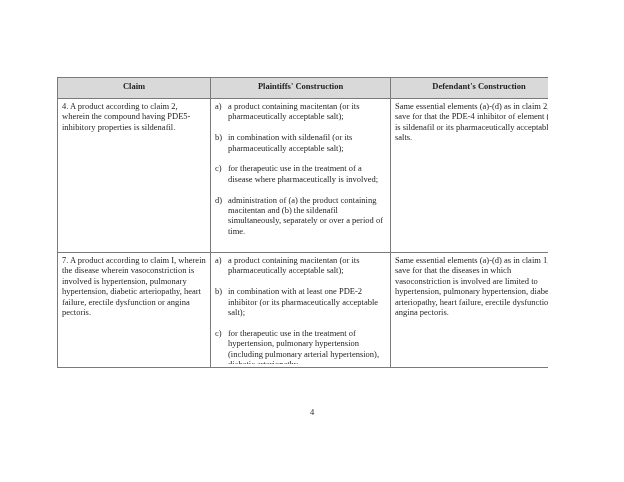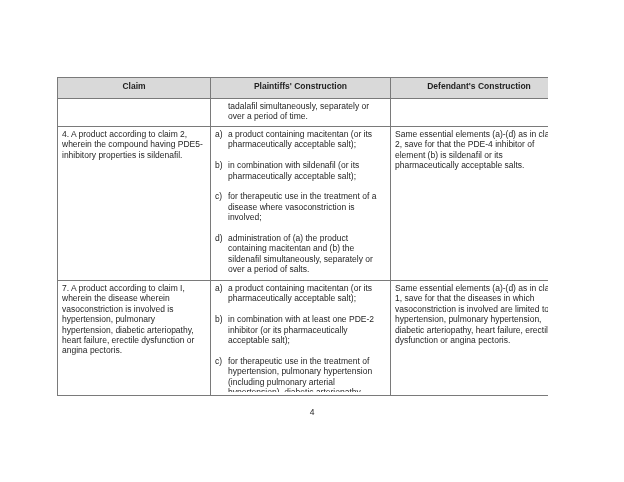--- a/index.html
+++ b/index.html
@@ -5,21 +5,21 @@
   html, body {
     margin: 0;
     padding: 0;
     background: #ffffff;
   }
   .sheet {
     position: relative;
     width: 548px;
     height: 482px;
     background: #ffffff;
-    font-family: Liberation Sans, sans-serif;
+    font-family: Liberation Serif, serif;
     color: #1f1f1f;
     overflow: hidden;
   }
   table.claims-table {
     position: absolute;
     left: 57px;
     top: 77px;
     width: 510px;
     border-collapse: collapse;
     table-layout: fixed;
@@ -76,58 +76,42 @@
     </colgroup>
     <thead>
       <tr>
         <th>Claim</th>
         <th>Plaintiffs' Construction</th>
         <th>Defendant's Construction</th>
       </tr>
     </thead>
     <tbody>
 
-      <tr class="row-cont">
-        <td>
-          <div class="cellwrap"></div>
-        </td>
-        <td>
-          <div class="cellwrap">
-            <div class="item">
-              <div class="marker"></div>
-              <div class="txt">tadalafil simultaneously, separately or over a period of time.</div>
-            </div>
-          </div>
-        </td>
-        <td>
-          <div class="cellwrap"></div>
-        </td>
-      </tr>
 
       <tr class="row-claim4">
         <td>
           <div class="cellwrap">4. A product according to claim 2, wherein the compound having PDE5-inhibitory properties is sildenafil.</div>
         </td>
         <td>
           <div class="cellwrap">
             <div class="item">
               <div class="marker">a)</div>
               <div class="txt">a product containing macitentan (or its pharmaceutically acceptable salt);</div>
             </div>
             <div class="item">
               <div class="marker">b)</div>
               <div class="txt">in combination with sildenafil (or its pharmaceutically acceptable salt);</div>
             </div>
             <div class="item">
               <div class="marker">c)</div>
-              <div class="txt">for therapeutic use in the treatment of a disease where vasoconstriction is involved;</div>
+              <div class="txt">for therapeutic use in the treatment of a disease where pharmaceutically is involved;</div>
             </div>
             <div class="item">
               <div class="marker">d)</div>
-              <div class="txt">administration of (a) the product containing macitentan and (b) the sildenafil simultaneously, separately or over a period of salts.</div>
+              <div class="txt">administration of (a) the product containing macitentan and (b) the sildenafil simultaneously, separately or over a period of time.</div>
             </div>
           </div>
         </td>
         <td>
           <div class="cellwrap">Same essential elements (a)-(d) as in claim 2, save for that the PDE-4 inhibitor of element (b) is sildenafil or its pharmaceutically acceptable salts.</div>
         </td>
       </tr>
 
       <tr class="row-claim5">
         <td>

